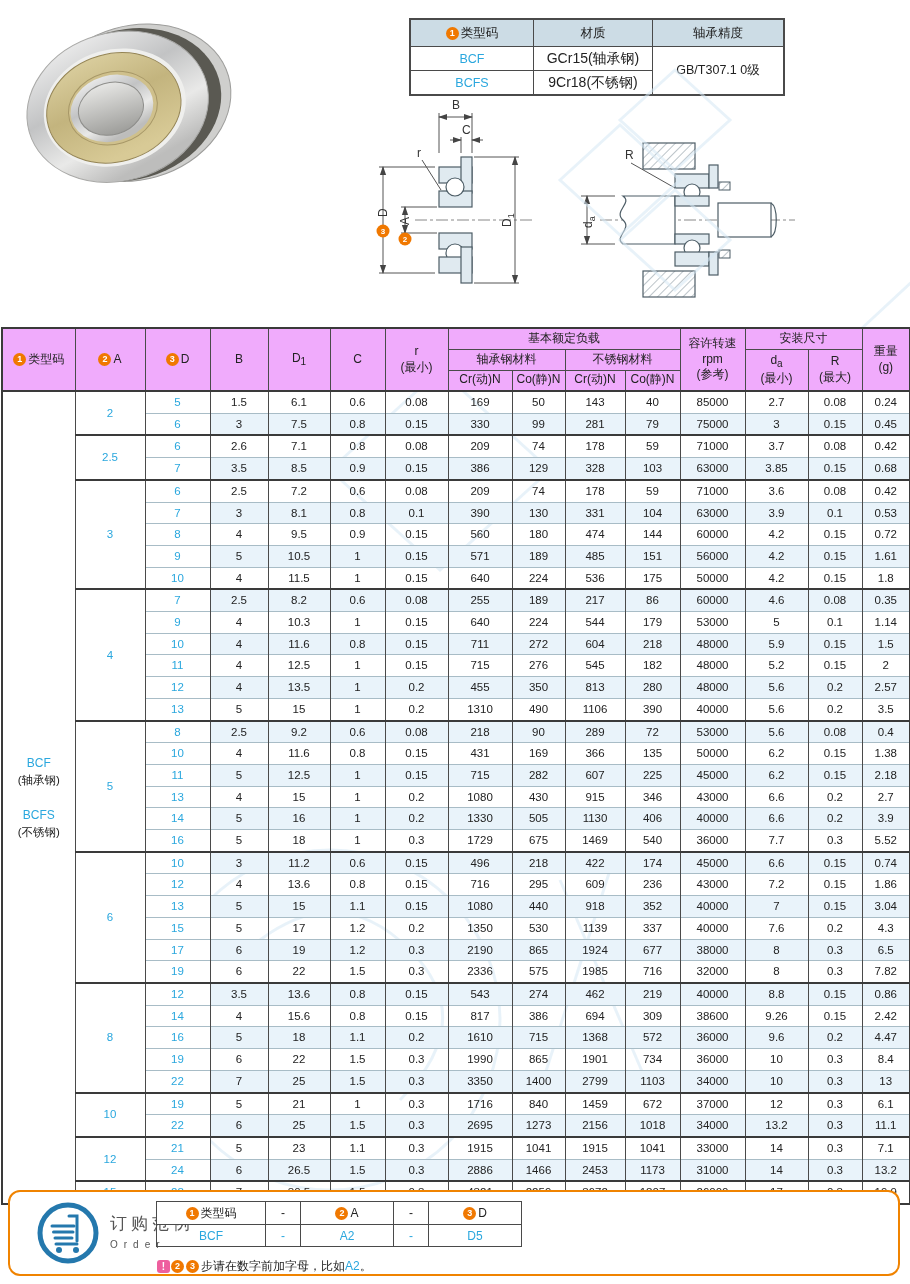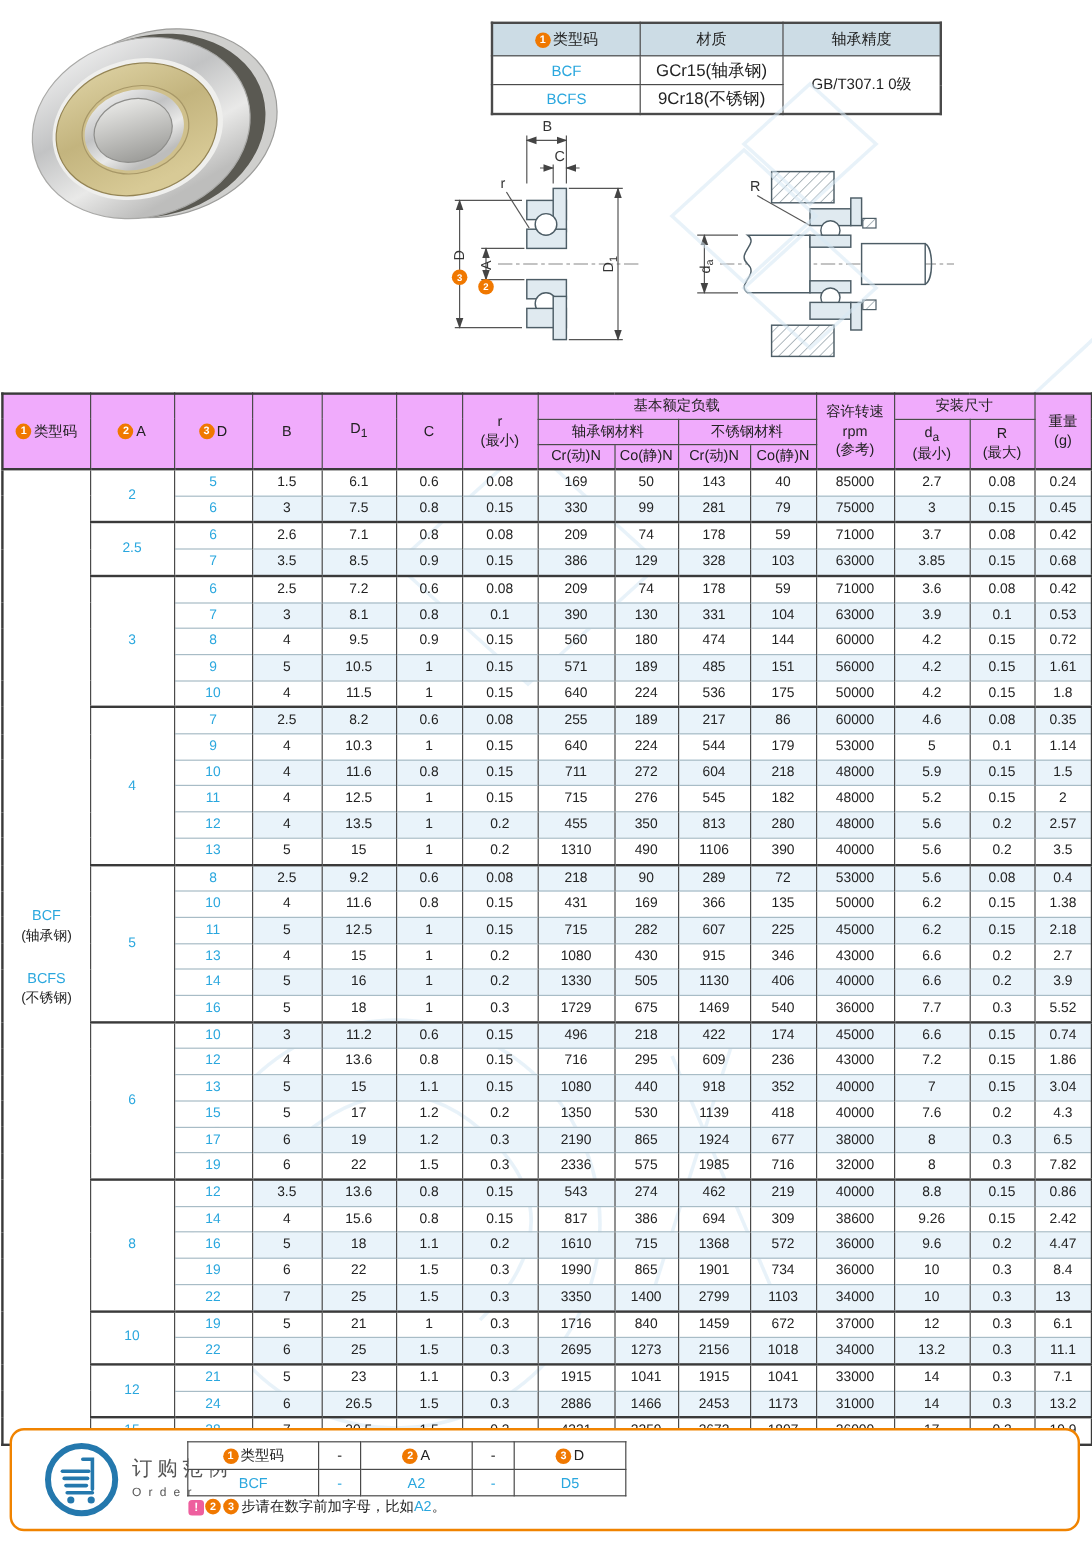--- a/index.html
+++ b/index.html
@@ -64,21 +64,21 @@
   .cart-icon{position:absolute;left:26px;top:9px;}
   .order-title{position:absolute;left:100px;top:20px;color:#555;}
   .order-title .cn{font-size:17px;letter-spacing:4px;}
   .order-title .en{font-size:10px;letter-spacing:6px;margin-top:4px;}
   .order-table{
     position:absolute;left:146px;top:9px;border-collapse:collapse;
     font-size:12px;text-align:center;border:1.5px solid #4a4a4a;
   }
   .order-table th{border:1px solid #4a4a4a;font-weight:normal;height:22px;padding:0 4px;background:#fff;}
   .order-table td{border:1px solid #4a4a4a;height:21px;color:#2aa7de;padding:0 4px;}
-  .order-note{position:absolute;left:147px;top:55px;font-size:12px;color:#222;}
+  .order-note{position:absolute;left:147px;top:66px;font-size:12px;color:#222;}
   .bang{
     display:inline-block;width:13px;height:13px;line-height:13px;border-radius:3px;
     background:#ee5f9e;color:#fff;font-weight:bold;font-size:10px;text-align:center;margin-right:1px;
   }
 </style>
 </head>
 <body>
 
 <svg class="photo" style="position:absolute;left:12px;top:12px;" width="230" height="190" viewBox="0 0 230 190">
   <defs>
@@ -683,21 +683,21 @@
       </tr>
       <tr>
         <td class="d-cell">15</td>
         <td class="num-cell">5</td>
         <td class="num-cell">17</td>
         <td class="num-cell">1.2</td>
         <td class="num-cell">0.2</td>
         <td class="num-cell">1350</td>
         <td class="num-cell">530</td>
         <td class="num-cell">1139</td>
-        <td class="num-cell">418</td>
+        <td class="num-cell">337</td>
         <td class="num-cell">40000</td>
         <td class="num-cell">7.6</td>
         <td class="num-cell">0.2</td>
         <td class="num-cell">4.3</td>
       </tr>
       <tr>
         <td class="d-cell">17</td>
         <td class="num-cell band">6</td>
         <td class="num-cell band">19</td>
         <td class="num-cell band">1.2</td>

